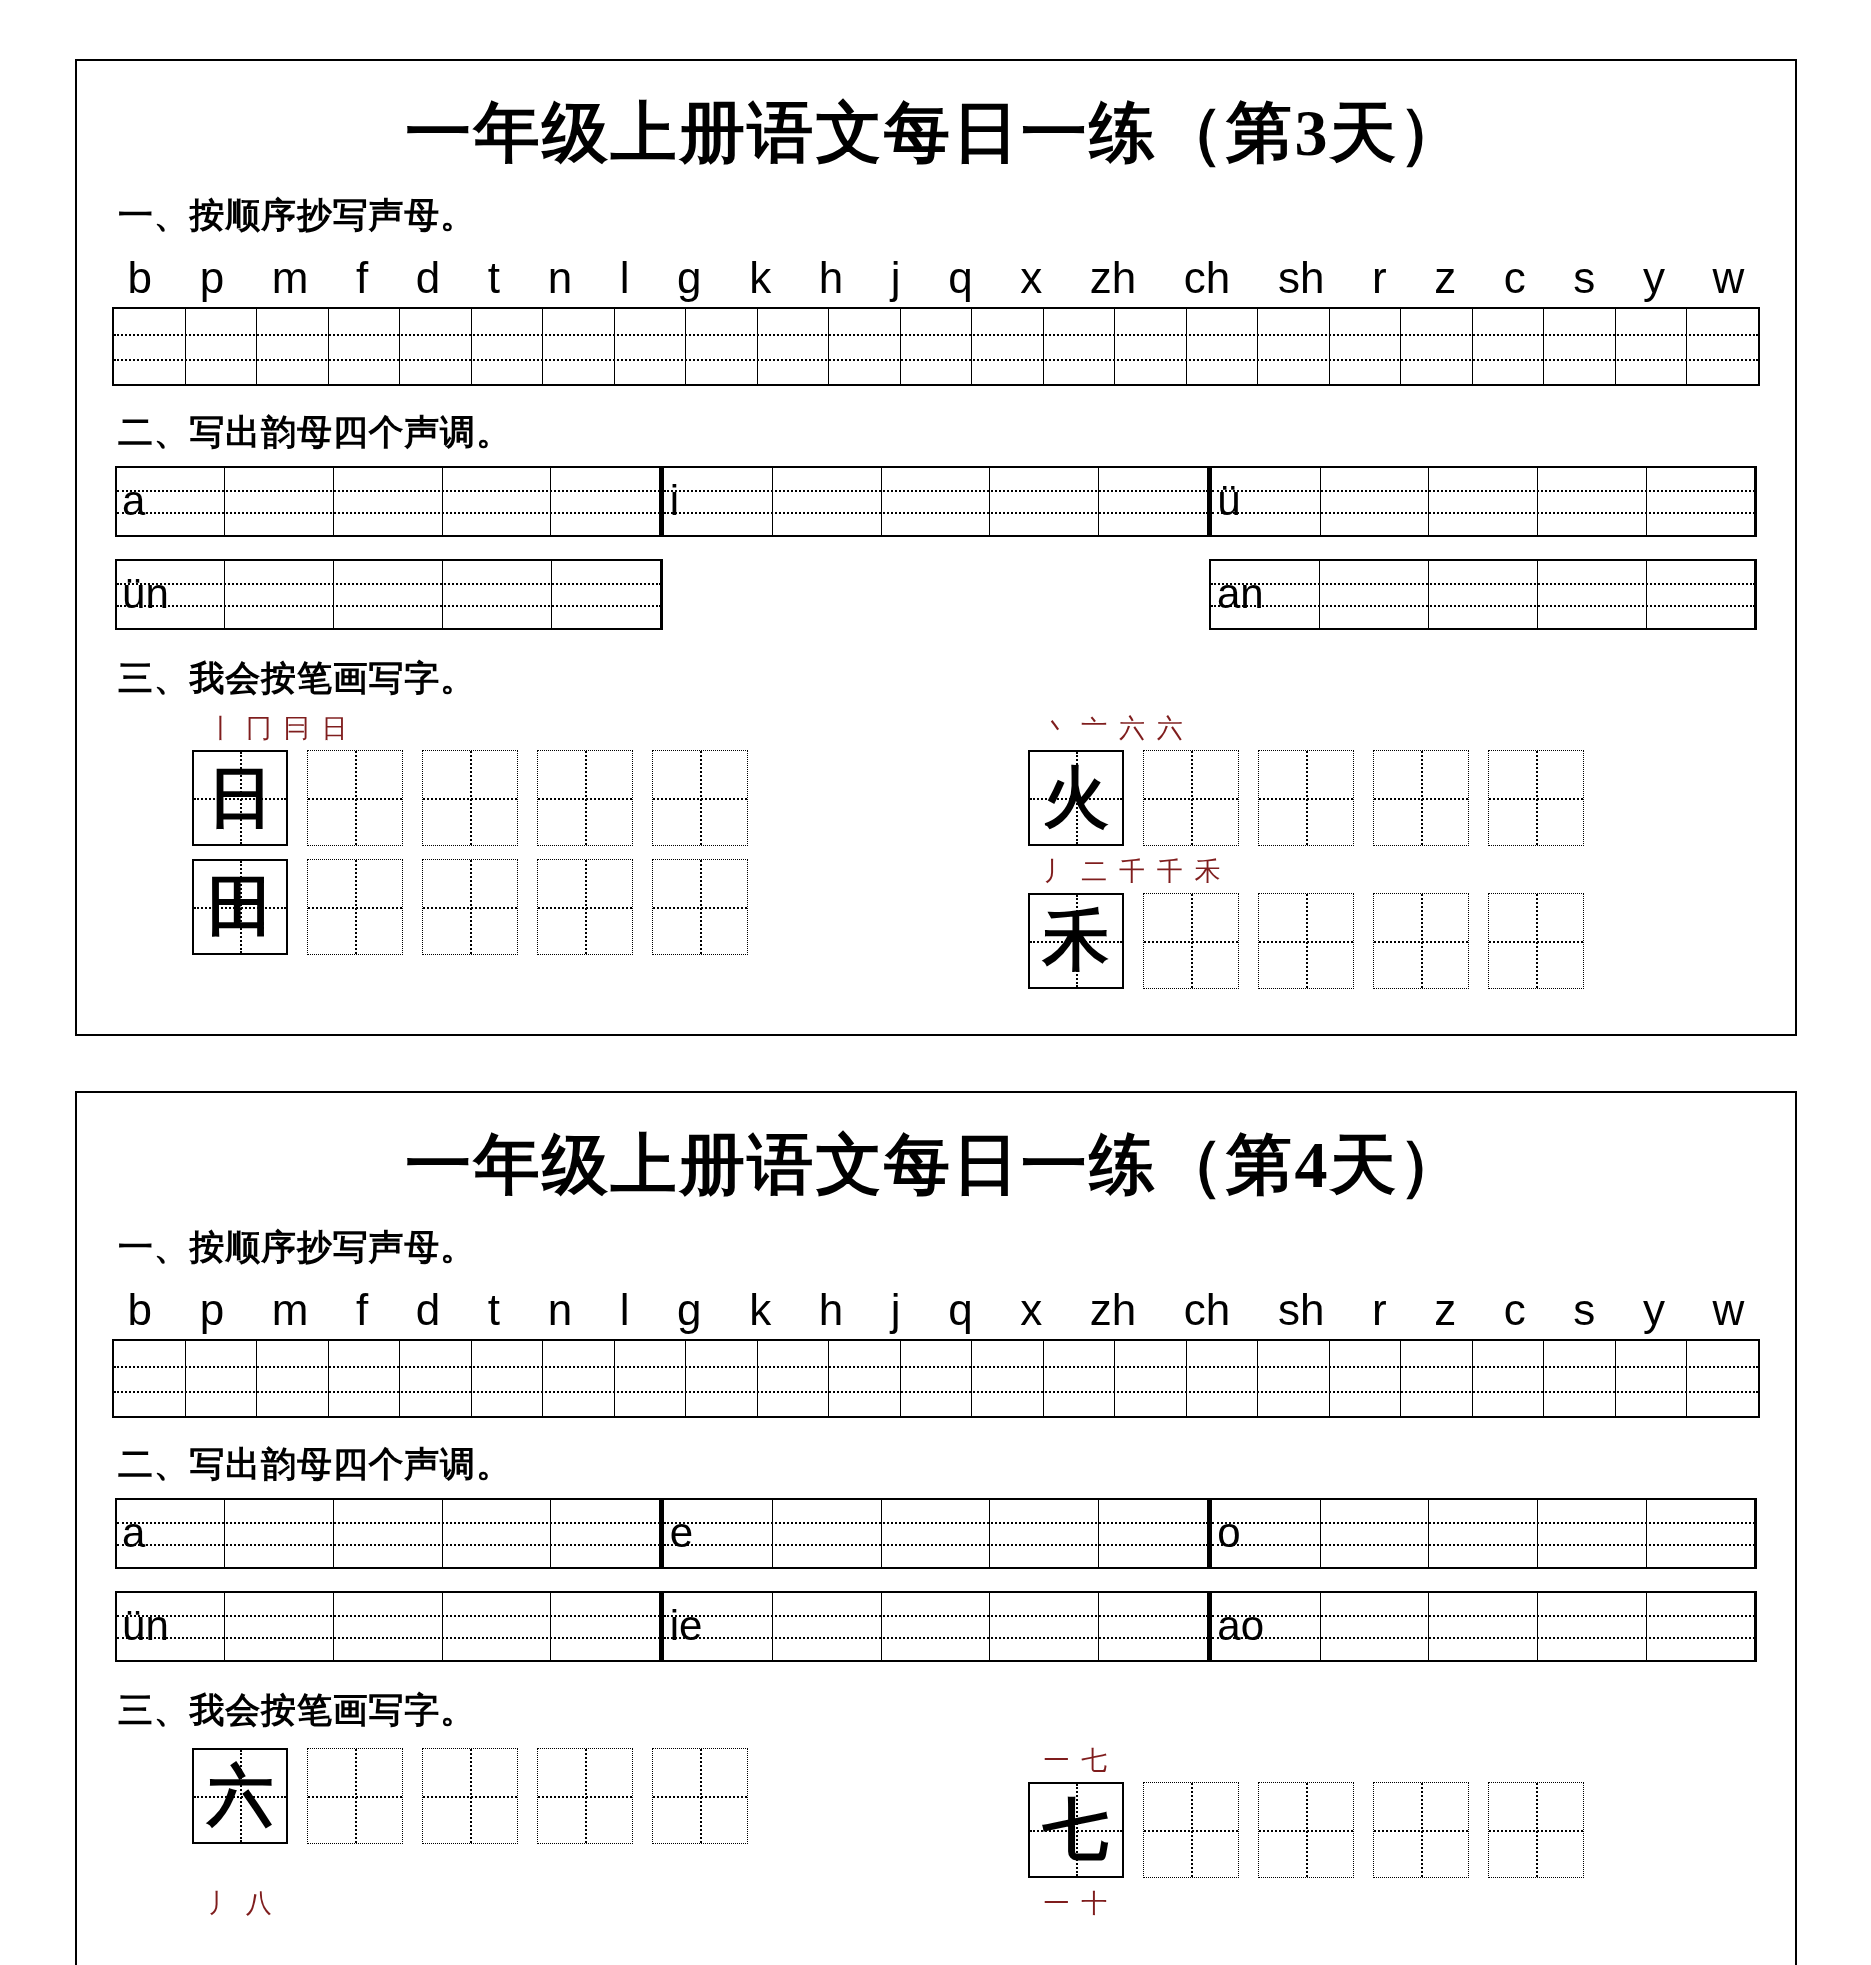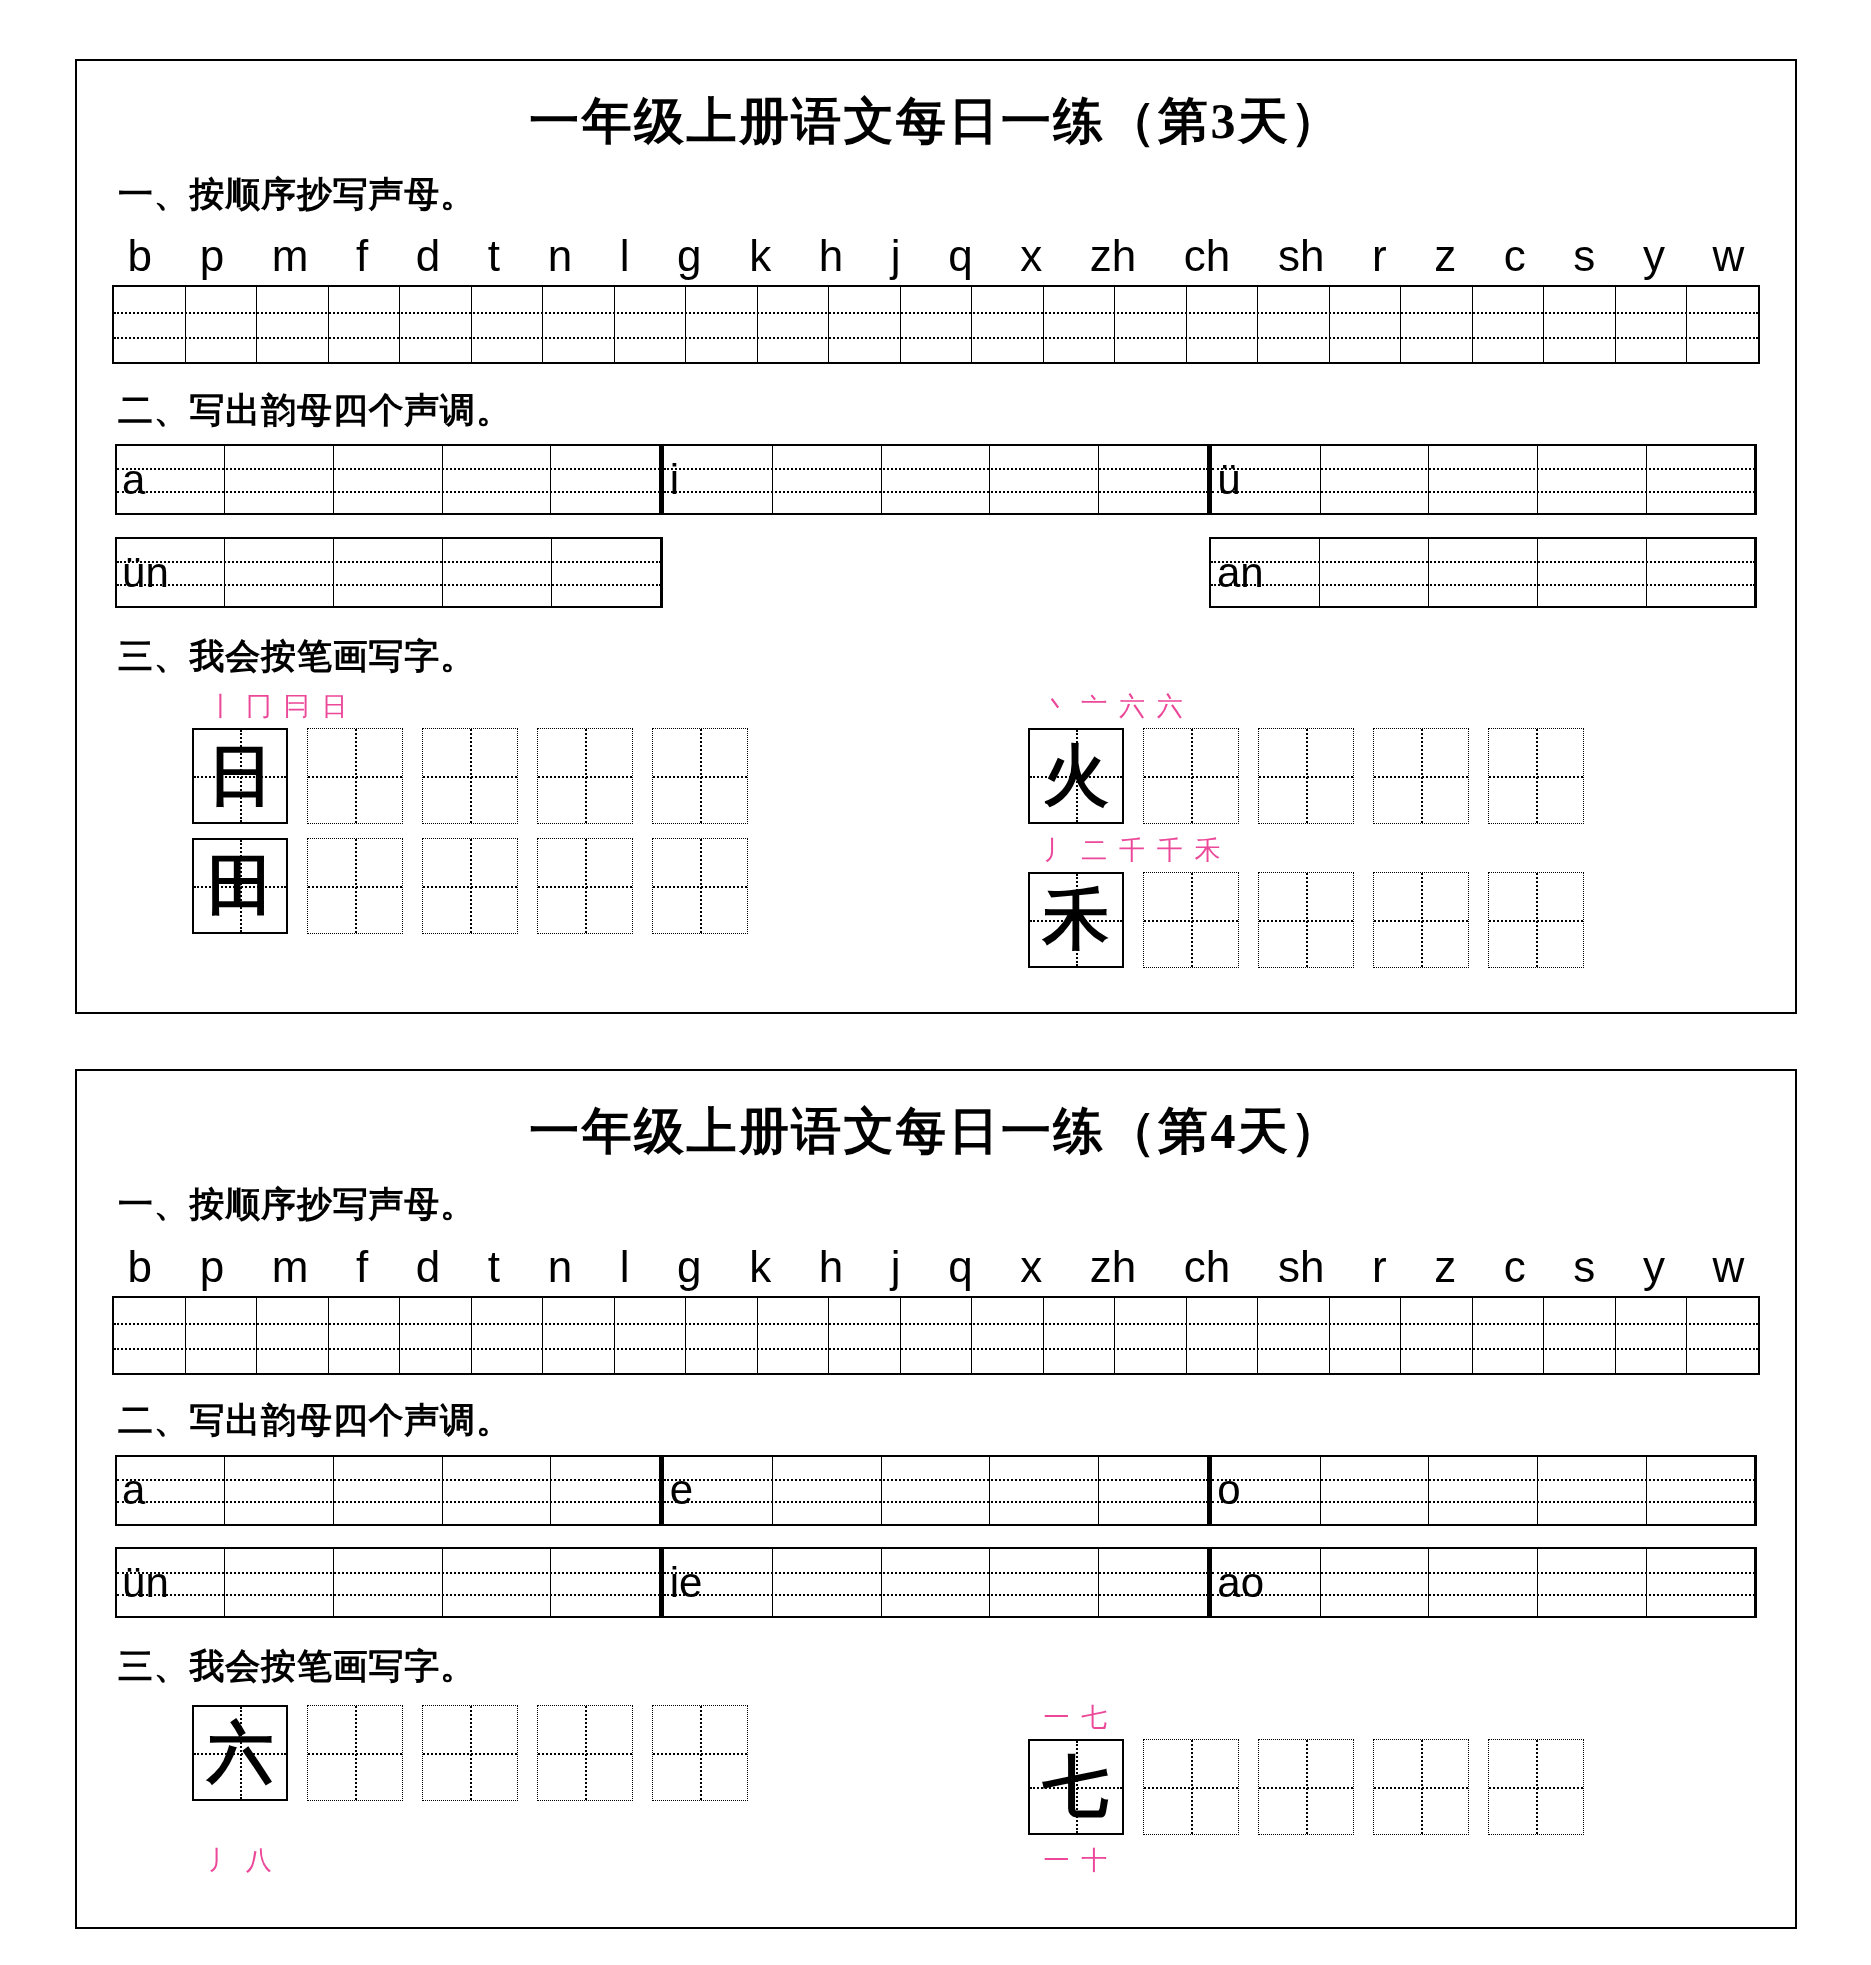--- a/index.html
+++ b/index.html
@@ -16,21 +16,21 @@
     border: 2.8px solid #000;
     background: #fff;
     padding: 15.7px 23.6px 27.5px 23.6px;
     margin-bottom: 55px;
   }
 
   .sheet-title {
     text-align: center;
     font-family: "Liberation Serif", serif;
     font-weight: bold;
-    font-size: 50px;
+    font-size: 66px;
     letter-spacing: 2.4px;
     line-height: 1.35;
     padding: 11px 0 8.6px 0;
     white-space: nowrap;
   }
 
   .section-head {
     font-family: "Liberation Serif", serif;
     font-weight: bold;
     font-size: 35px;
@@ -134,21 +134,21 @@
   }
   .char-group { width: 652px; }
   .stroke-line {
     font-family: "Liberation Serif", serif;
     font-size: 26px;
     line-height: 1;
     letter-spacing: 11.8px;
     height: 34px;
     padding-left: 15.7px;
     white-space: nowrap;
-    color: #ec4899;
+    color: #7f1d1d;
   }
   .boxes {
     display: flex;
     gap: 19px;
   }
   .tzg {
     width: 96px;
     height: 96px;
     border: 2.4px solid #000;
     position: relative;

